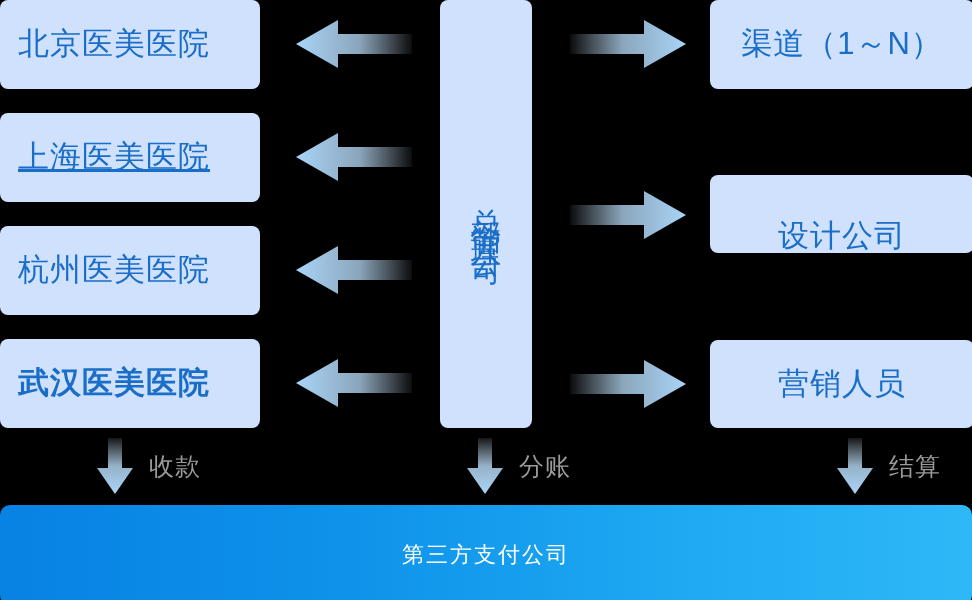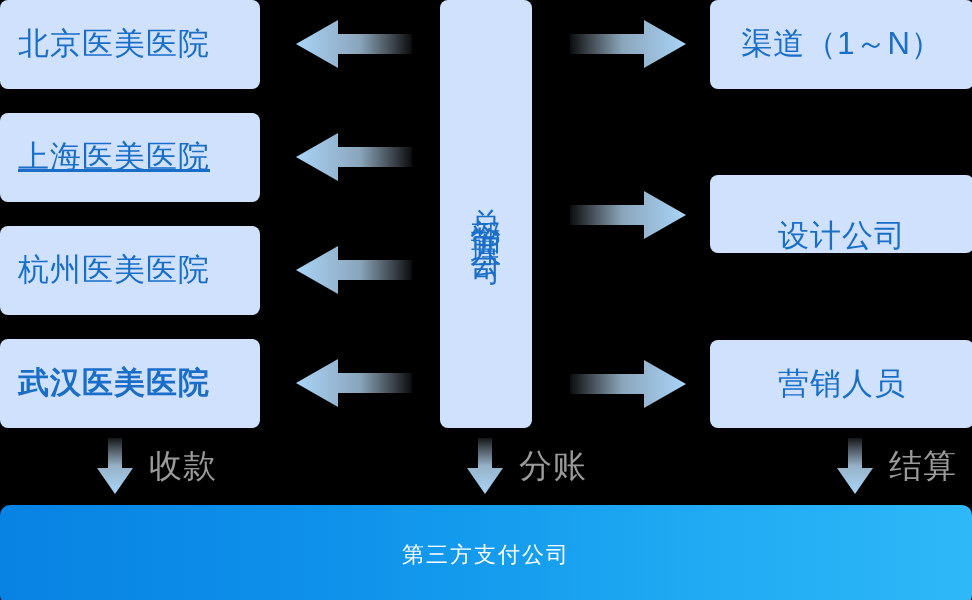--- a/index.html
+++ b/index.html
@@ -102,21 +102,21 @@
   }
   .down-0 { left: 95px;  top: 438px; }
   .down-1 { left: 465px; top: 438px; }
   .down-2 { left: 835px; top: 438px; }
 
   .darrow { width: 40px; height: 56px; }
   .darrow svg { display: block; width: 100%; height: 100%; }
 
   .down-label {
     color: #9a9a9a;
-    font-size: 33px;
+    font-size: 25px;
     letter-spacing: 1px;
     white-space: nowrap;
   }
 
   
   .payment-bar {
     position: absolute;
     left: 0;
     top: 505px;
     width: 972px;

